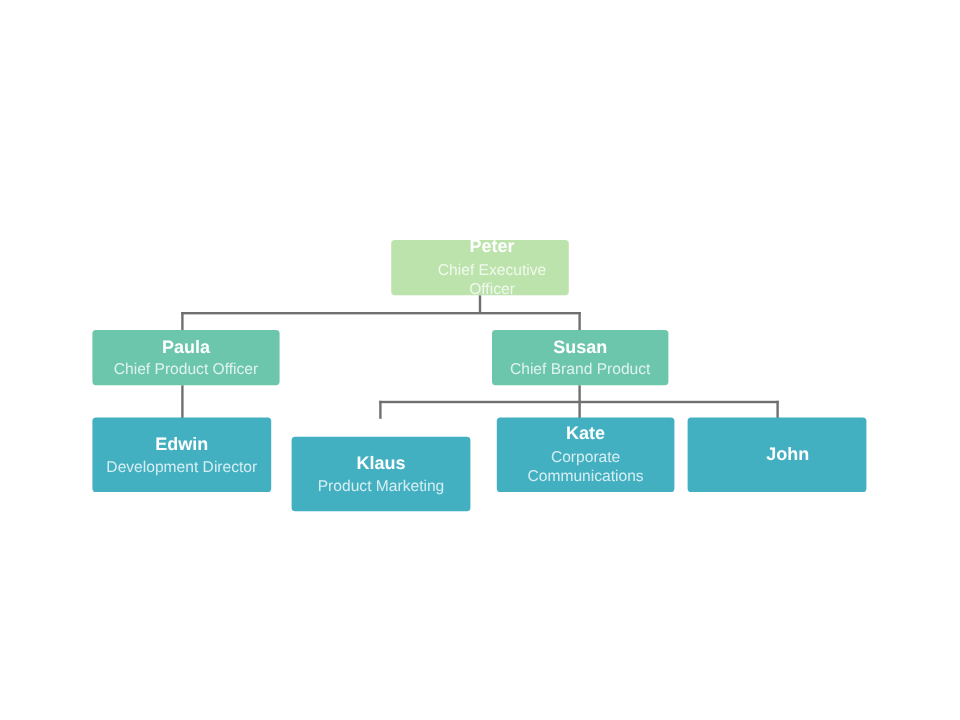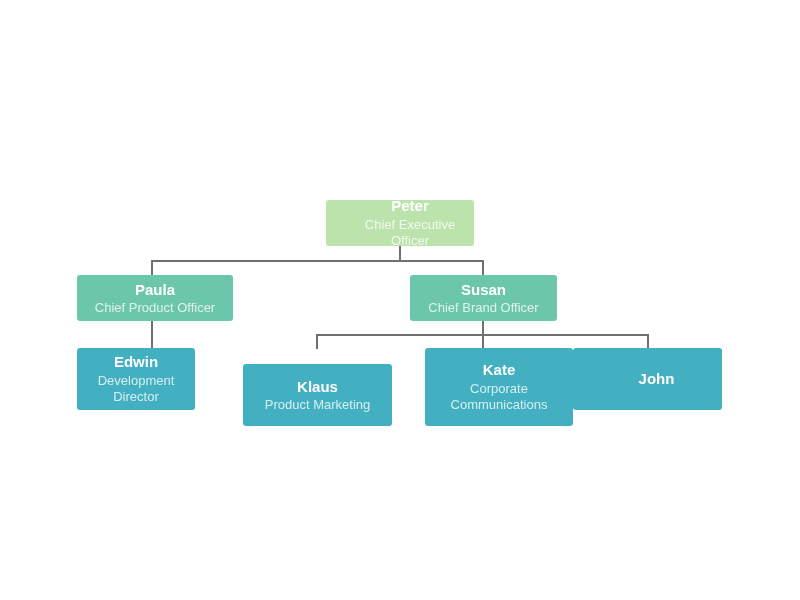--- a/index.html
+++ b/index.html
@@ -64,32 +64,32 @@
     <div class="name">Peter</div>
     <div class="title">Chief Executive Officer</div>
   </div>
 
   <div class="node lv2" style="left:77px; top:275px; width:156px; height:46px;">
     <div class="name">Paula</div>
     <div class="title">Chief Product Officer</div>
   </div>
   <div class="node lv2" style="left:410px; top:275px; width:147px; height:46px;">
     <div class="name">Susan</div>
-    <div class="title">Chief Brand Officer</div>
+    <div class="title">Chief Brand Product</div>
   </div>
 
-  <div class="node lv3" style="left:77px; top:348px; width:118px; height:62px;">
+  <div class="node lv3" style="left:77px; top:348px; width:149px; height:62px;">
     <div class="name">Edwin</div>
     <div class="title">Development Director</div>
   </div>
   <div class="node lv3" style="left:243px; top:364px; width:149px; height:62px;">
     <div class="name">Klaus</div>
     <div class="title">Product Marketing</div>
   </div>
-  <div class="node lv3" style="left:425px; top:348px; width:148px; height:78px;">
+  <div class="node lv3" style="left:414px; top:348px; width:148px; height:62px;">
     <div class="name">Kate</div>
     <div class="title">Corporate Communications</div>
   </div>
   <div class="node lv3" style="left:573px; top:348px; width:149px; height:62px;padding-left:24px;">
     <div class="name">John</div>
   </div>
 
 </div>
 
 </body></html>

